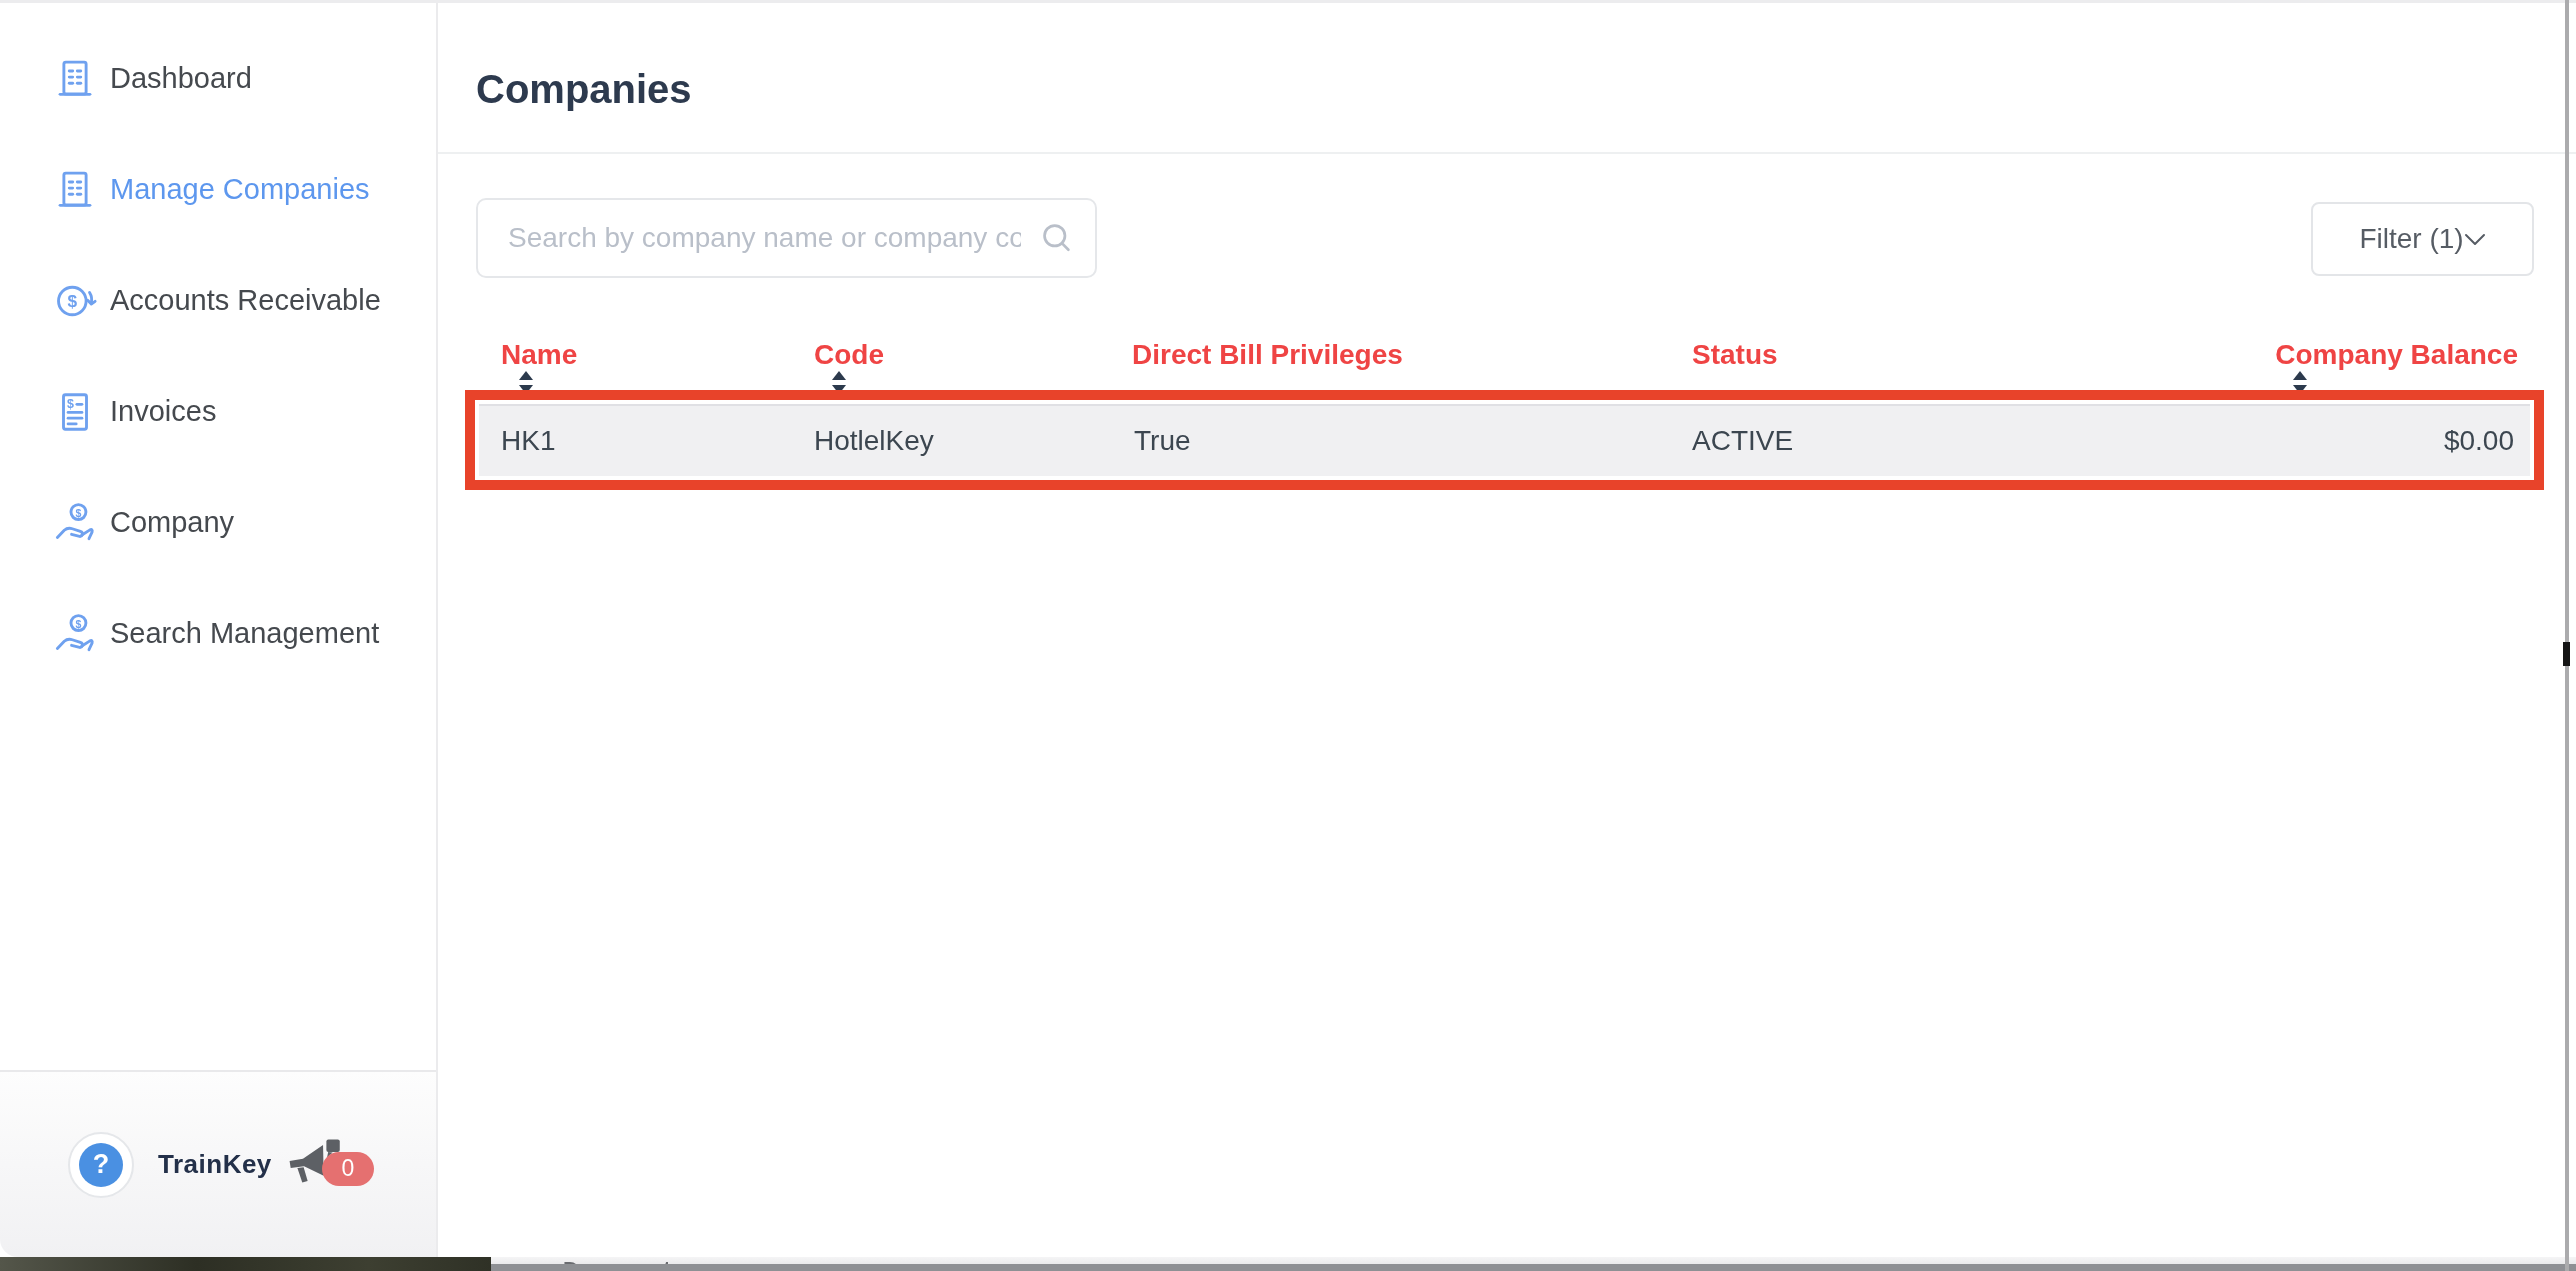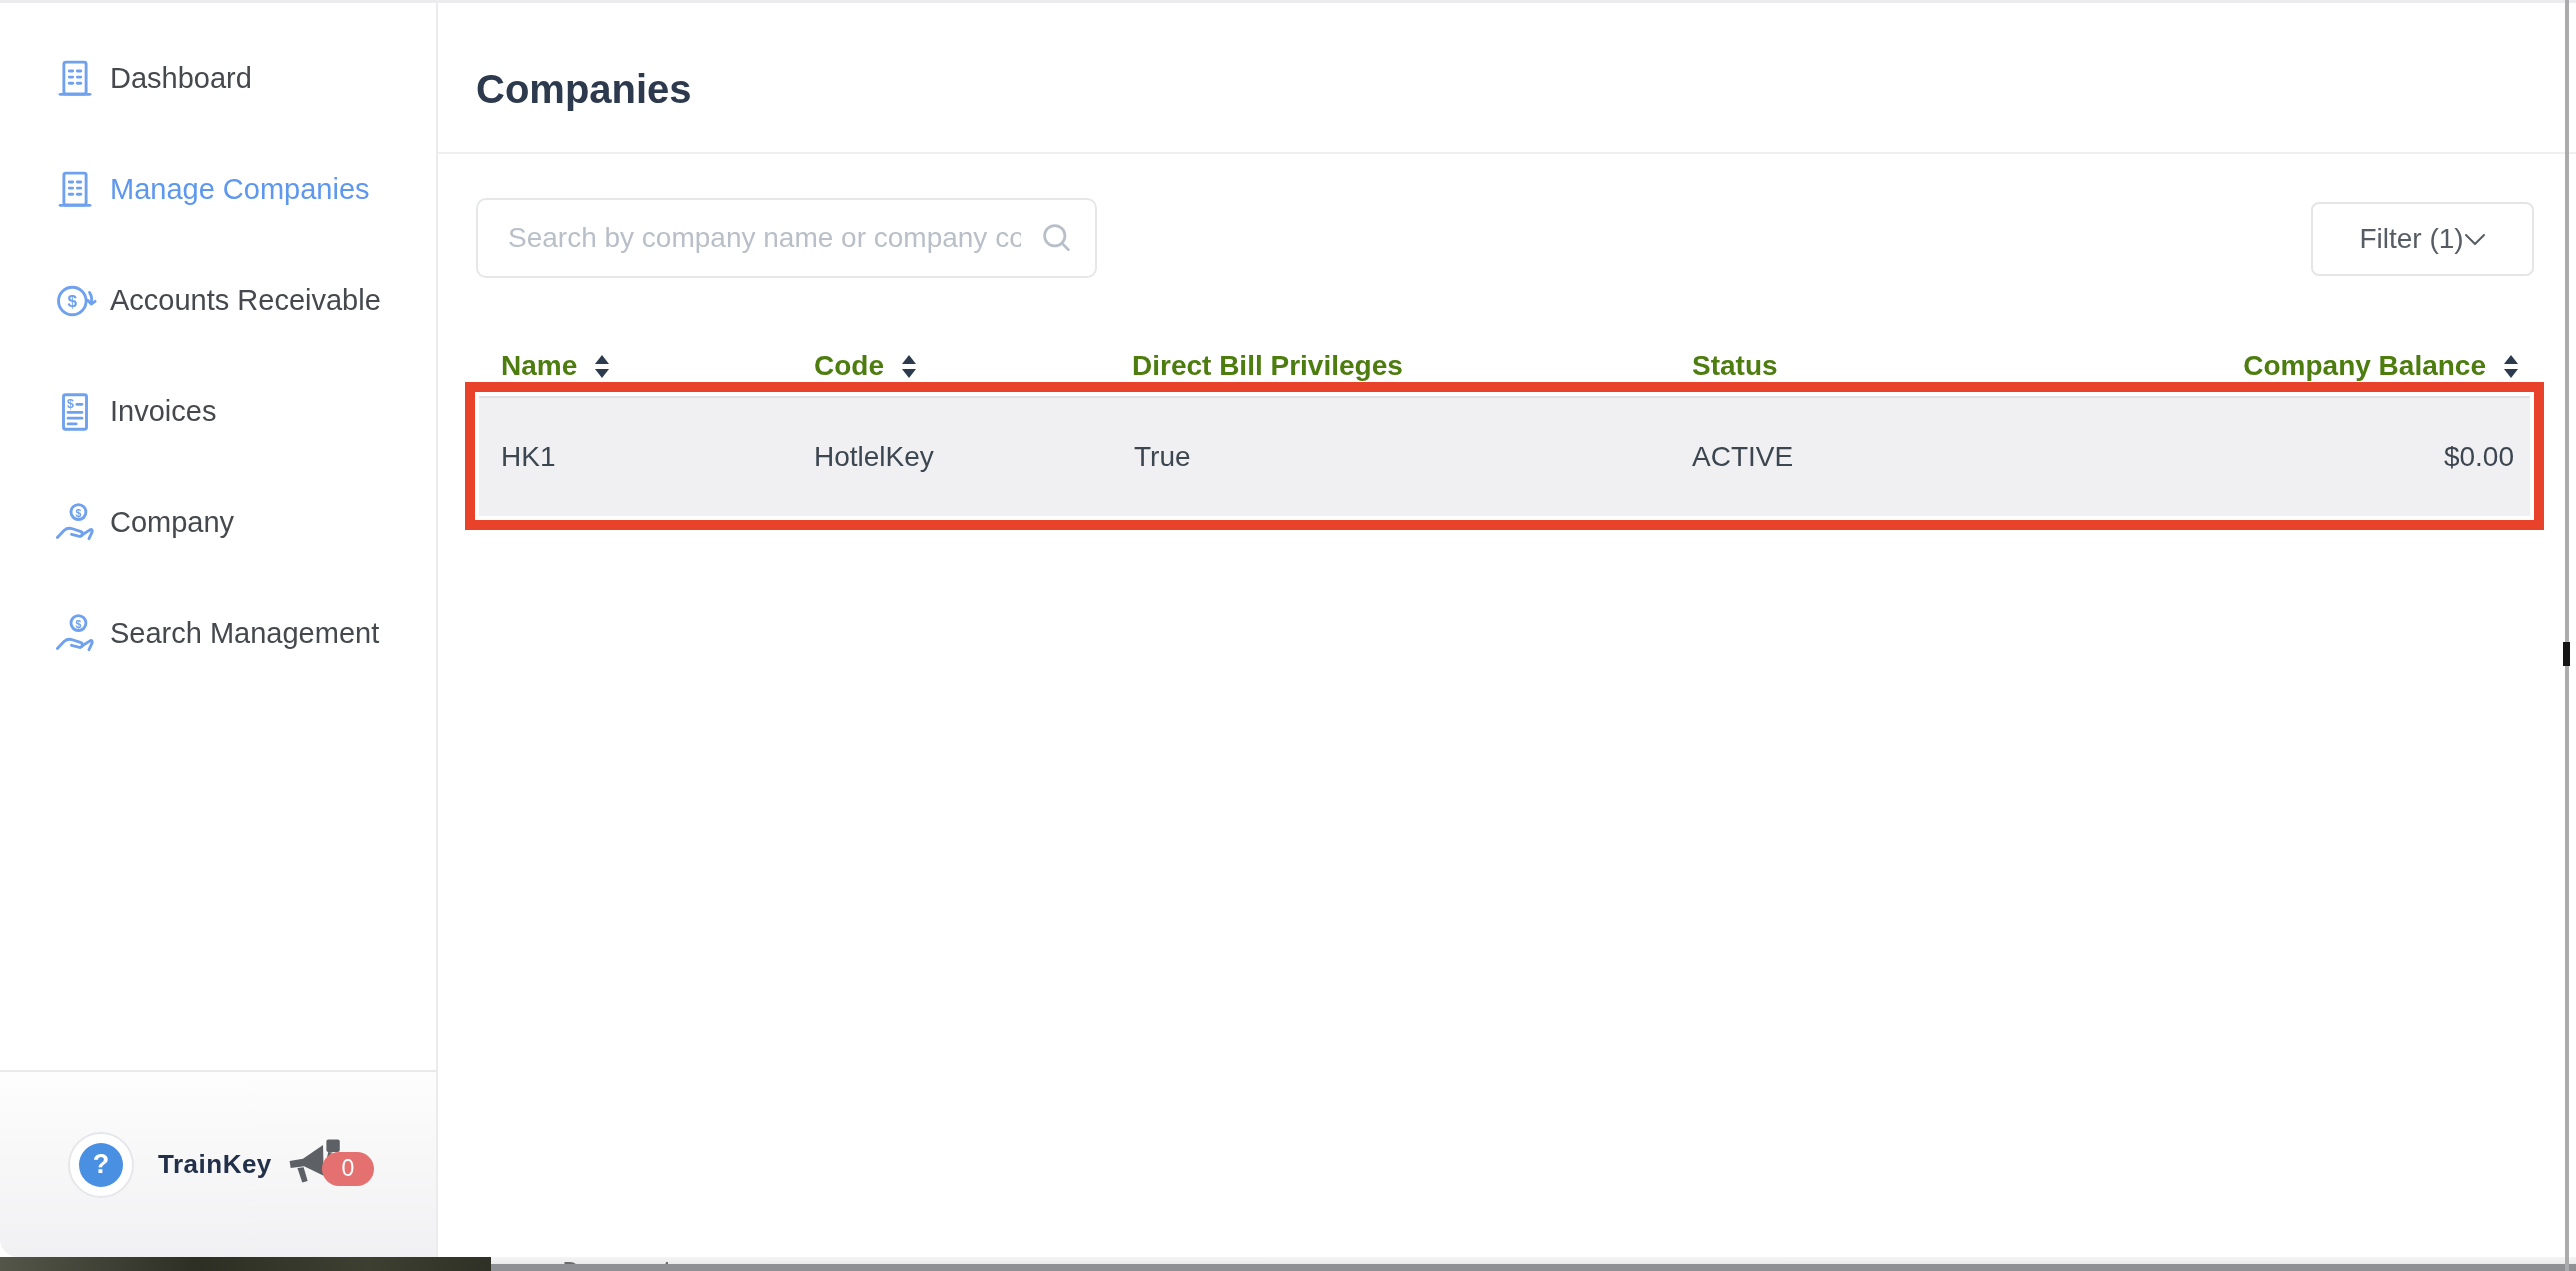--- a/index.html
+++ b/index.html
@@ -50,28 +50,28 @@
   .search-input { width:100%; height:100%; border:2px solid #e5e7ea; border-radius:10px;
     padding:0 74px 0 30px; font-size:28px; color:#45494e; font-family:inherit; outline:none; background:#fff; }
   .search-input::placeholder { color:#b9bfc9; }
   .search-icon { position:absolute; right:22px; top:22px; }
 
   .filter-btn { position:absolute; left:1873px; top:199px; width:223px; height:74px; background:#fff;
     border:2px solid #e3e5e8; border-radius:8px; display:flex; align-items:center; justify-content:center;
     gap:0; font-size:28px; color:#565c64; cursor:pointer; }
 
   .thead { position:absolute; left:0; top:336px; width:100%; height:54px; }
-  .th { position:absolute; display:flex; align-items:center; height:54px; font-size:28px;
-    font-weight:bold; color:#4d7c0f; }
+  .th { position:absolute; display:flex; height:54px; font-size:28px;
+    font-weight:bold; color:#ef4444;flex-direction:column; }
   .th-name{left:63px;} .th-code{left:376px;} .th-dbp{left:694px;} .th-status{left:1254px;} .th-balance{right:58px;}
   .sort { display:inline-flex; flex-direction:column; gap:5px; margin-left:18px; }
   .tri-up { width:0;height:0;border-left:7px solid transparent;border-right:7px solid transparent;border-bottom:9px solid #2c3a4d; }
   .tri-down { width:0;height:0;border-left:7px solid transparent;border-right:7px solid transparent;border-top:9px solid #2c3a4d; }
 
-  .annotation-box { position:absolute; left:27px; top:379px; width:2079px; height:148px;
+  .annotation-box { position:absolute; left:27px; top:387px; width:2079px; height:100px;
     border:10px solid #e8432a; background:#fff; display:flex; z-index:3; }
   .table-row { flex:1; margin:4px; border-top:2px solid #e0e0e4; background:#f0f0f2; position:relative; cursor:pointer; }
   .td { position:absolute; top:50%; transform:translateY(-50%); font-size:28px; color:#3c4650; }
   .td-name{left:22px;} .td-code{left:335px;} .td-dbp{left:655px;} .td-status{left:1213px;} .td-balance{right:16px;}
 
   .scroll-track { position:absolute; left:2565px; top:0; width:4px; height:1271px; background:#ababad; z-index:7; }
   .scroll-thumb { position:absolute; left:2563px; top:642px; width:7px; height:24px; background:#151515; z-index:8; }
 
   svg.icon-stroke { fill:none; stroke:#6fa1ef; stroke-width:1.5; stroke-linecap:round; stroke-linejoin:round; }
   svg.icon-stroke text { fill:#6fa1ef; stroke:none; font-weight:bold; font-family:"Liberation Sans",sans-serif; }

